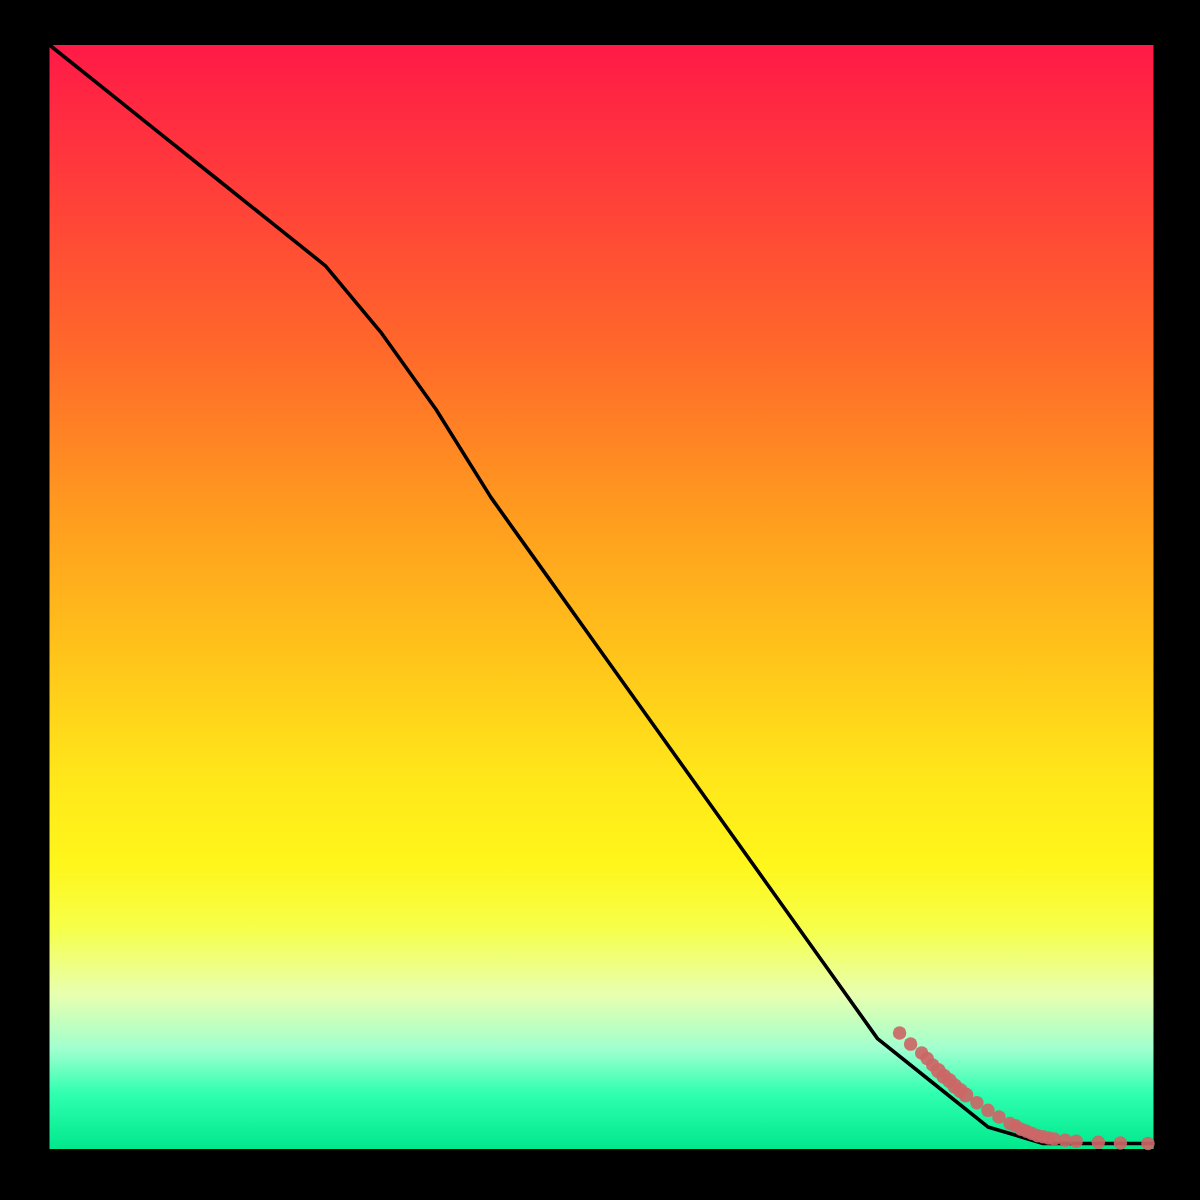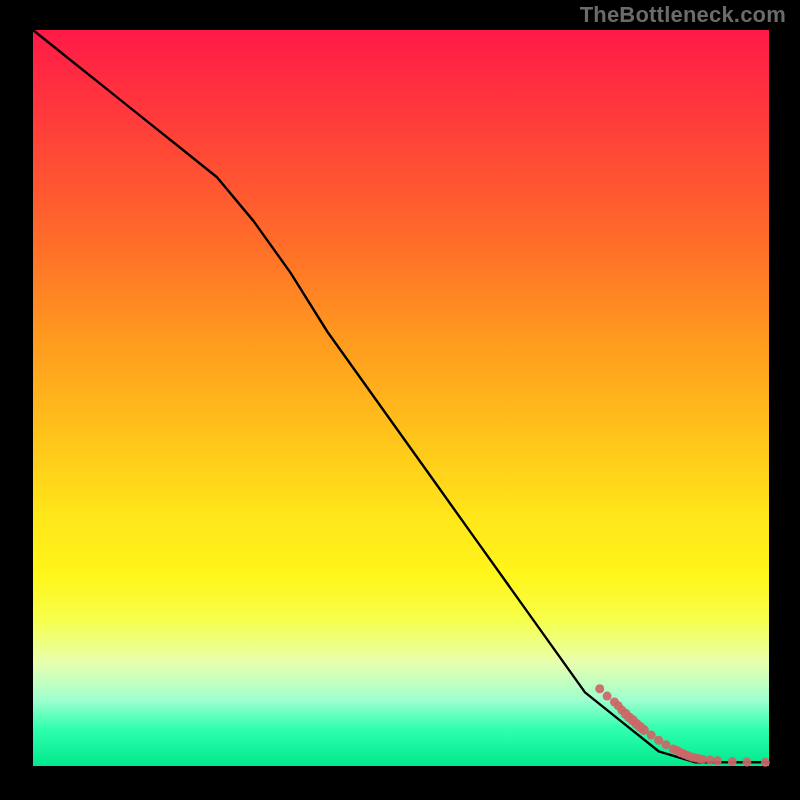--- a/index.html
+++ b/index.html
@@ -68,21 +68,20 @@
     top: 0;
     width: 100%;
     height: 100%;
     overflow: visible;
   }
 </style>
 </head>
 <body>
 <div class="page">
 
-  <div class="attribution">TheBottleneck.com</div>
 
   <div class="plot-frame">
     <div class="plot-inner">
       <div class="gradient-bg"></div>
       <svg class="overlay" viewBox="0 0 736 736" preserveAspectRatio="none">
         <g id="curve-group">
             <path d="M0.00 0.00 L36.80 29.44 L73.60 58.88 L110.40 88.32 L147.20 117.76 L184.00 147.20 L220.80 191.36 L257.60 242.88 L294.40 301.76 L331.20 353.28 L368.00 404.80 L404.80 456.32 L441.60 507.84 L478.40 559.36 L515.20 610.88 L552.00 662.40 L588.80 691.84 L625.60 721.28 L662.40 732.32 L699.20 732.32 L736.00 732.32" fill="none" stroke="#000000" stroke-width="2.4" stroke-linecap="round" stroke-linejoin="round"></path>
           </g>
         <g id="scatter-group">
             <circle cx="566.72" cy="658.72" r="4.5" fill="#cc6666" fill-opacity="0.92"></circle>

